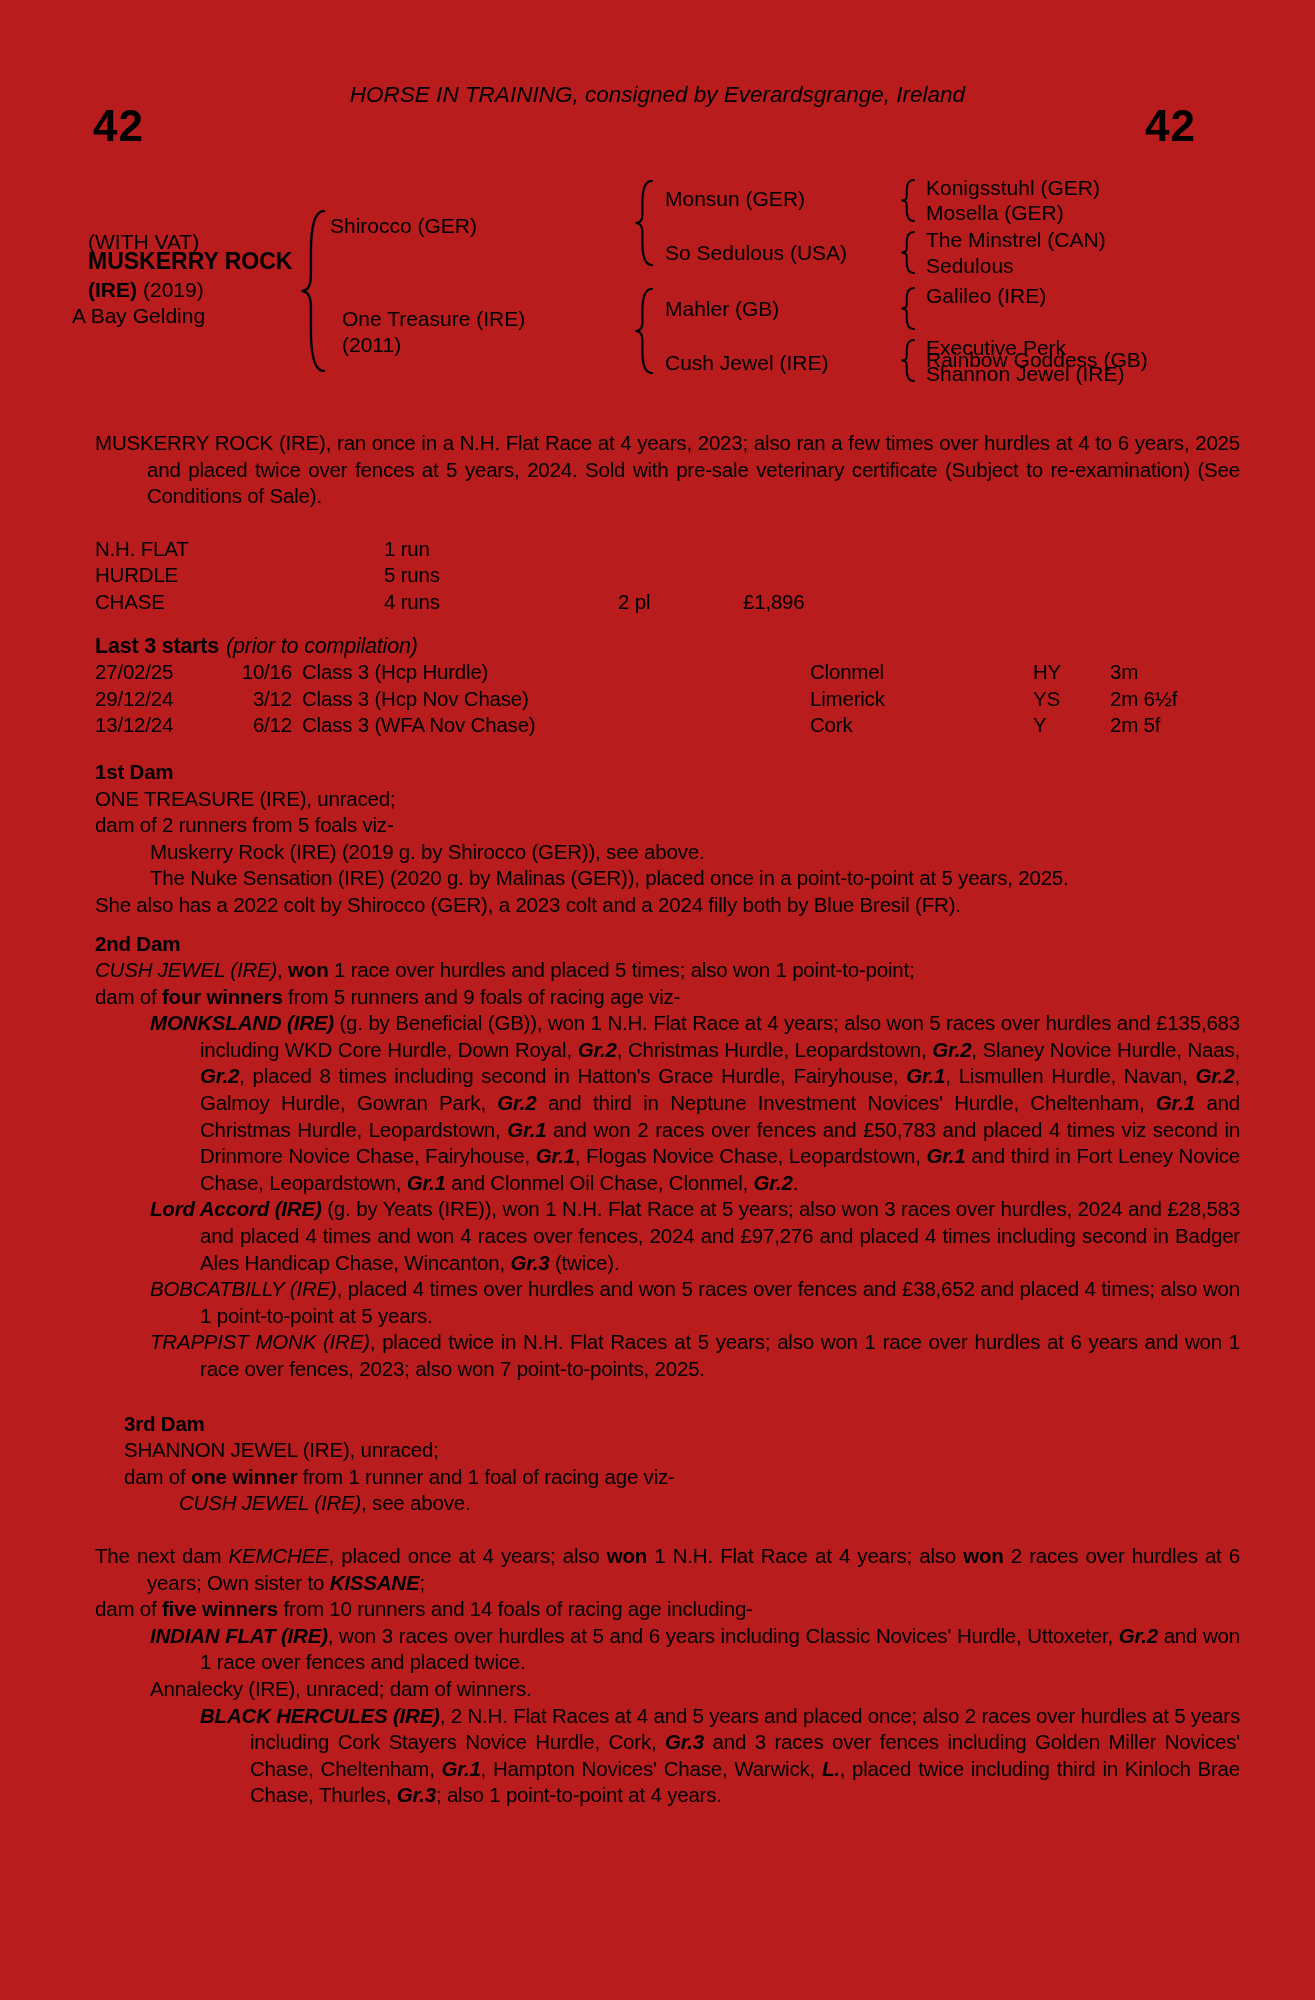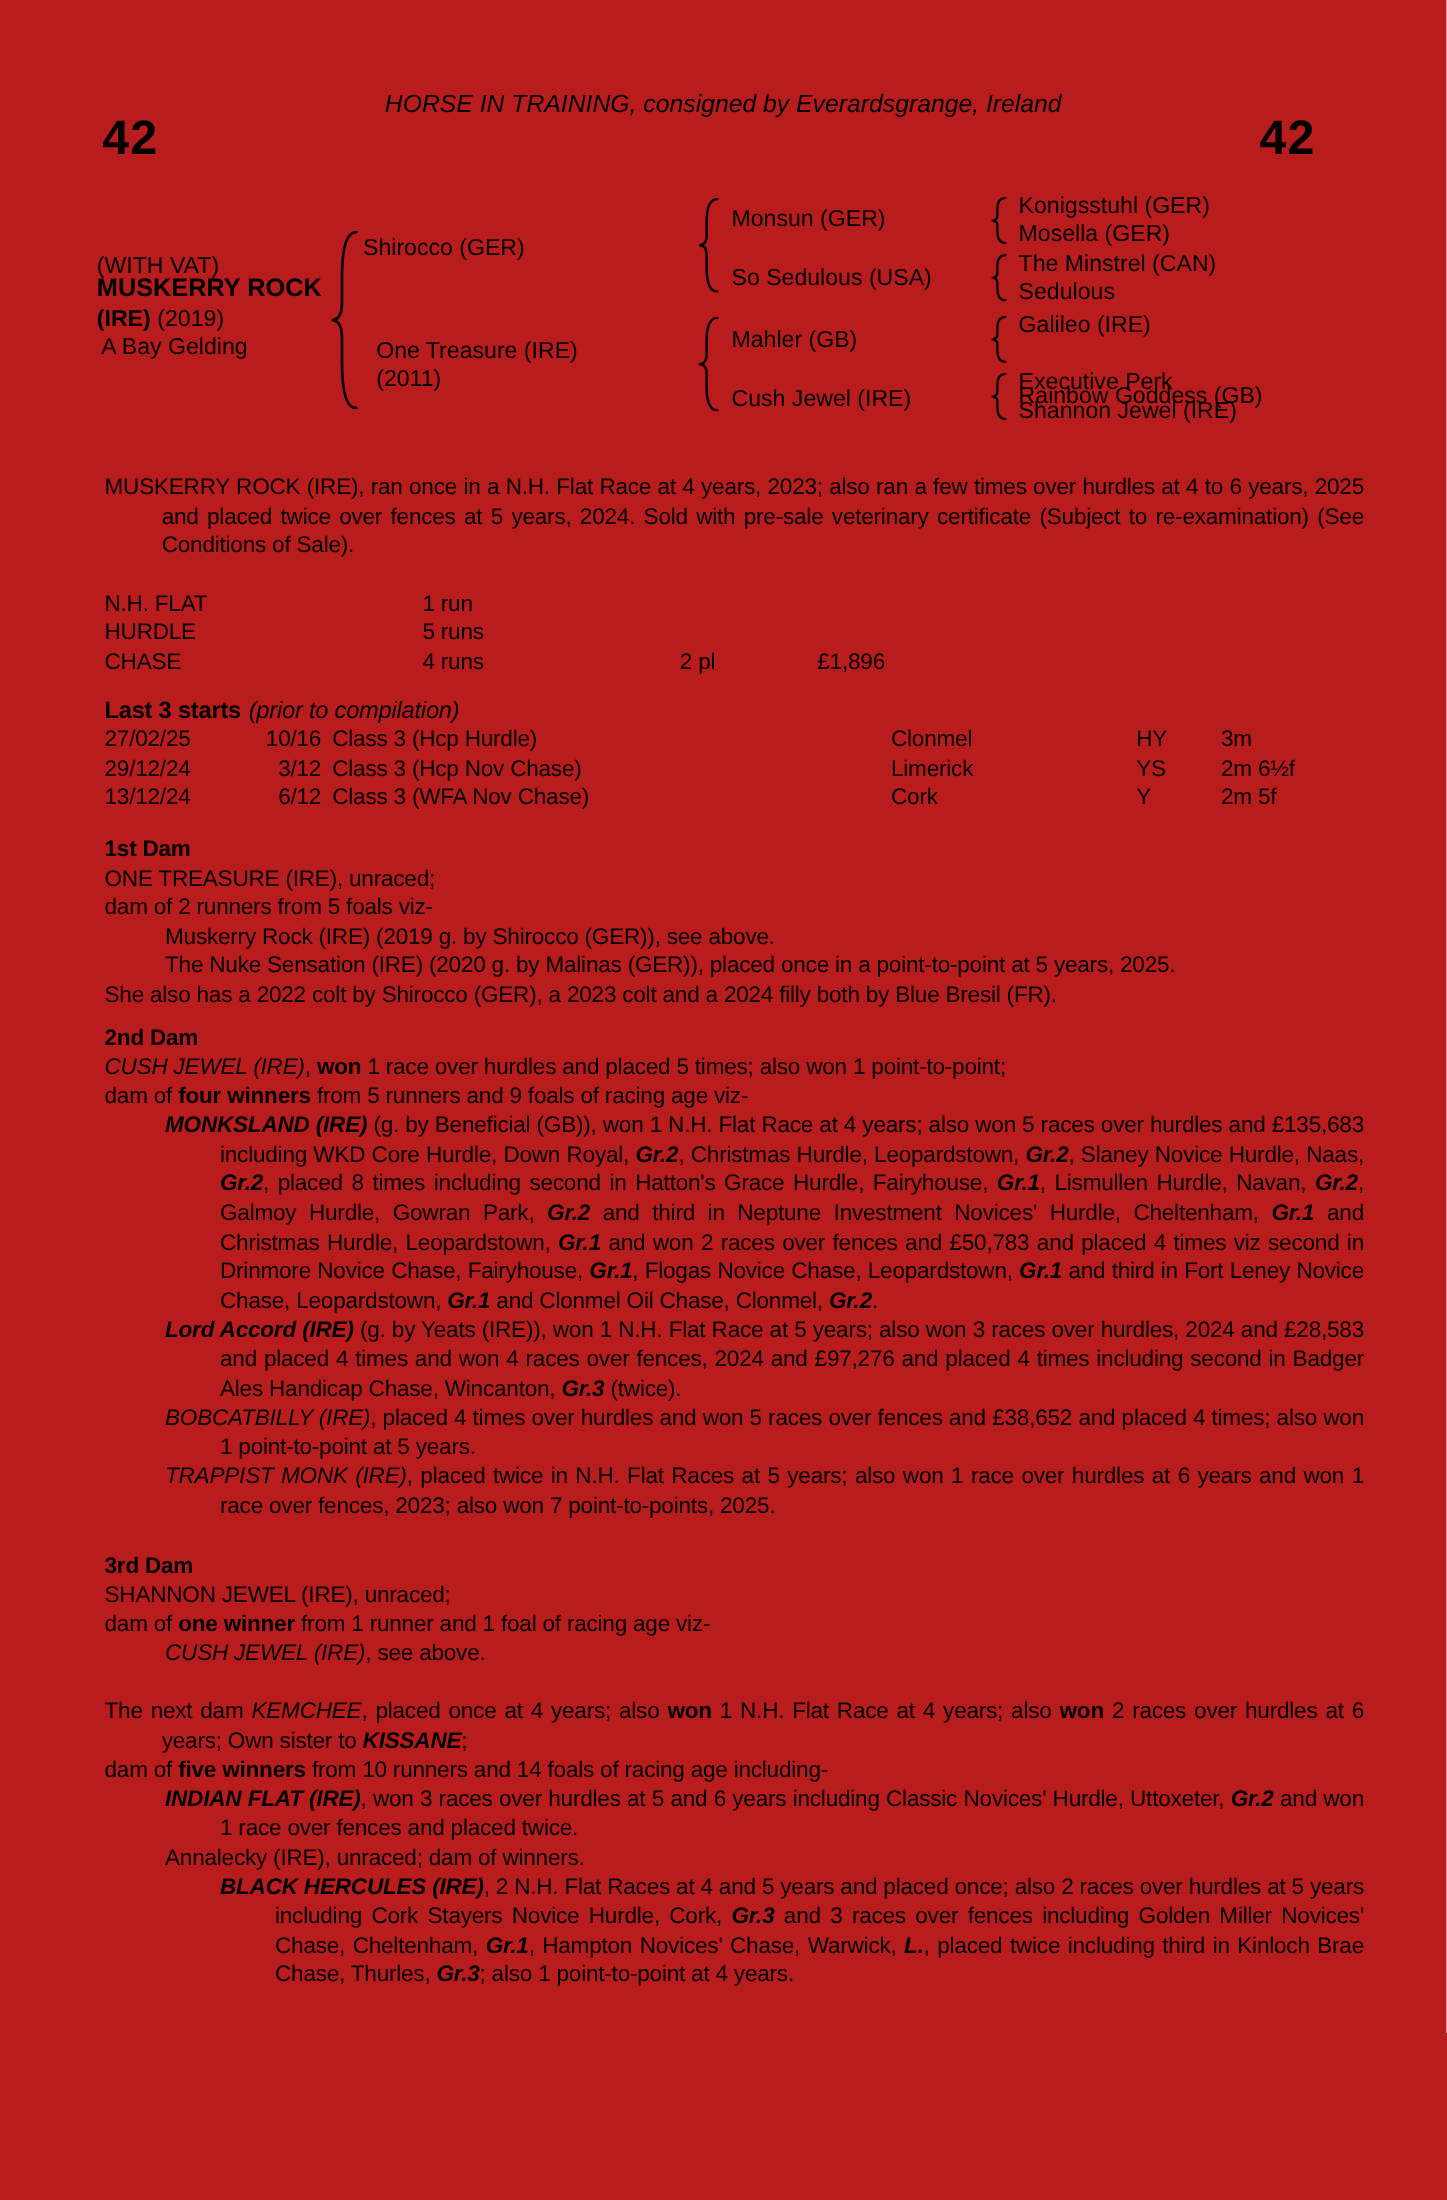--- a/index.html
+++ b/index.html
@@ -30,38 +30,38 @@
   .s-bi{font-weight:bold;font-style:italic;}
   .rec{margin-top:26px;}
   .rec-row{display:grid;grid-template-columns:289px 234px 125px auto;}
   .last3{margin-top:17px;}
   .last3-heading{font-weight:bold;font-size:21.5px;}
   .last3-sub{font-style:italic;font-weight:normal;margin-left:7px;}
   .l3-row{display:grid;grid-template-columns:113px 94px 508px 223px 77px auto;}
   .l3-pos{text-align:right;padding-right:10px;}
   .section{margin-top:20px;}
   #sec-dam2{margin-top:12px;}
-  #sec-dam3{margin-top:28px;}
+  #sec-dam3{margin-top:28px;margin-left:29px;}
   #sec-nextdam{margin-top:26px;}
   .sec-head{font-weight:bold;}
 </style>
 </head>
 <body>
 
 <div class="page">
 
   <div class="title">HORSE IN TRAINING, consigned by Everardsgrange, Ireland</div>
   <div class="lot lot-left">42</div>
   <div class="lot lot-right">42</div>
 
   <div class="ped">
     <div class="abs" style="left:88px;top:229px;text-align:right;">(WITH VAT)</div>
     <div class="abs subj-name" style="left:88px;top:249px;">MUSKERRY ROCK</div>
     <div class="abs" style="left:88px;top:277px;"><span class="subj-suffix">(IRE)</span><span class="subj-year">(2019)</span></div>
-    <div class="abs" style="left:92px;top:303px;">A Bay Gelding</div>
+    <div class="abs" style="left:72px;top:303px;">A Bay Gelding</div>
 
     <svg class="brace" style="left:300px;top:210px;" width="26" height="162" viewBox="0 0 26 162">
         <path stroke-width="2.4" d="M 24 1 Q 10.9 1 10.9 42.1 L 10.9 64.8 Q 10.9 81 1.5 81 Q 10.9 81 10.9 97.2 L 10.9 119.9 Q 10.9 161 24 161"></path>
       </svg>
 
     <div class="abs" style="left:330px;top:213px;">Shirocco (GER)</div>
     <div class="abs" style="left:342px;top:306px;">One Treasure (IRE)</div>
     <div class="abs" style="left:342px;top:332px;">(2011)</div>
 
     <svg class="brace" style="left:634px;top:180px;" width="20" height="86" viewBox="0 0 20 86">

